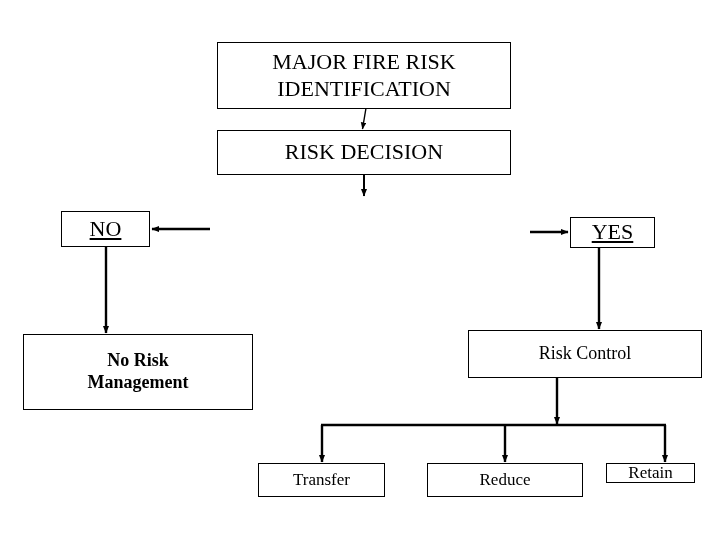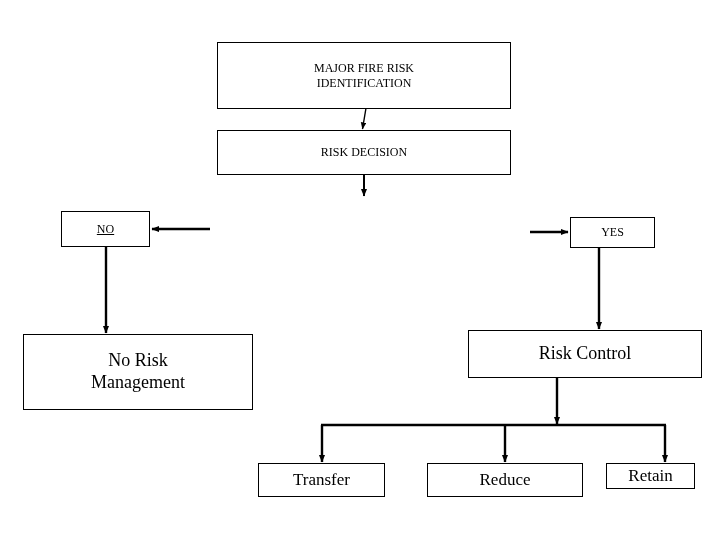--- a/index.html
+++ b/index.html
@@ -35,21 +35,21 @@
     justify-content: center;
     text-align: center;
     line-height: 1.22;
     z-index: 2;
   }
   .node-label {
     display: block;
     white-space: pre-line;
     padding: 0 2px;
   }
-  .upper { font-size: 12px; }
+  .upper { font-size: 22px; }
   .upper-tight { font-size: 19px; letter-spacing: -0.2px; }
   .lower { font-size: 18px; }
   .leaf  { font-size: 17px; }
 </style>
 </head>
 <body>
 
 <div id="canvas">
 
   <svg id="connectors" viewBox="0 0 720 540" width="720" height="540" aria-hidden="true">
@@ -90,38 +90,38 @@
 
   <div class="node upper" style="left:217px; top:130px; width:294px; height:45px;">
     <span class="node-label">RISK DECISION</span>
   </div>
 
 
   <div class="node upper" style="left:61px; top:211px; width:89px; height:36px;text-decoration:underline;">
     <span class="node-label">NO</span>
   </div>
 
-  <div class="node upper" style="left:570px; top:217px; width:85px; height:31px;">
+  <div class="node upper" style="left:570px; top:217px; width:85px; height:31px;text-decoration:underline;">
     <span class="node-label">YES</span>
   </div>
 
-  <div class="node lower" style="left:23px; top:334px; width:230px; height:76px;">
+  <div class="node lower" style="left:23px; top:334px; width:230px; height:76px;font-weight:bold;">
     <span class="node-label">No Risk
 Management</span>
   </div>
 
   <div class="node leaf" style="left:258px; top:463px; width:127px; height:34px;">
     <span class="node-label">Transfer</span>
   </div>
 
   <div class="node lower" style="left:468px; top:330px; width:234px; height:48px;">
     <span class="node-label">Risk Control</span>
   </div>
 
   <div class="node leaf" style="left:427px; top:463px; width:156px; height:34px;">
     <span class="node-label">Reduce</span>
   </div>
 
-  <div class="node leaf" style="left:606px; top:463px; width:89px; height:26px;">
+  <div class="node leaf" style="left:606px; top:463px; width:89px; height:20px;">
     <span class="node-label">Retain</span>
   </div>
 
 </div>
 
 </body></html>

